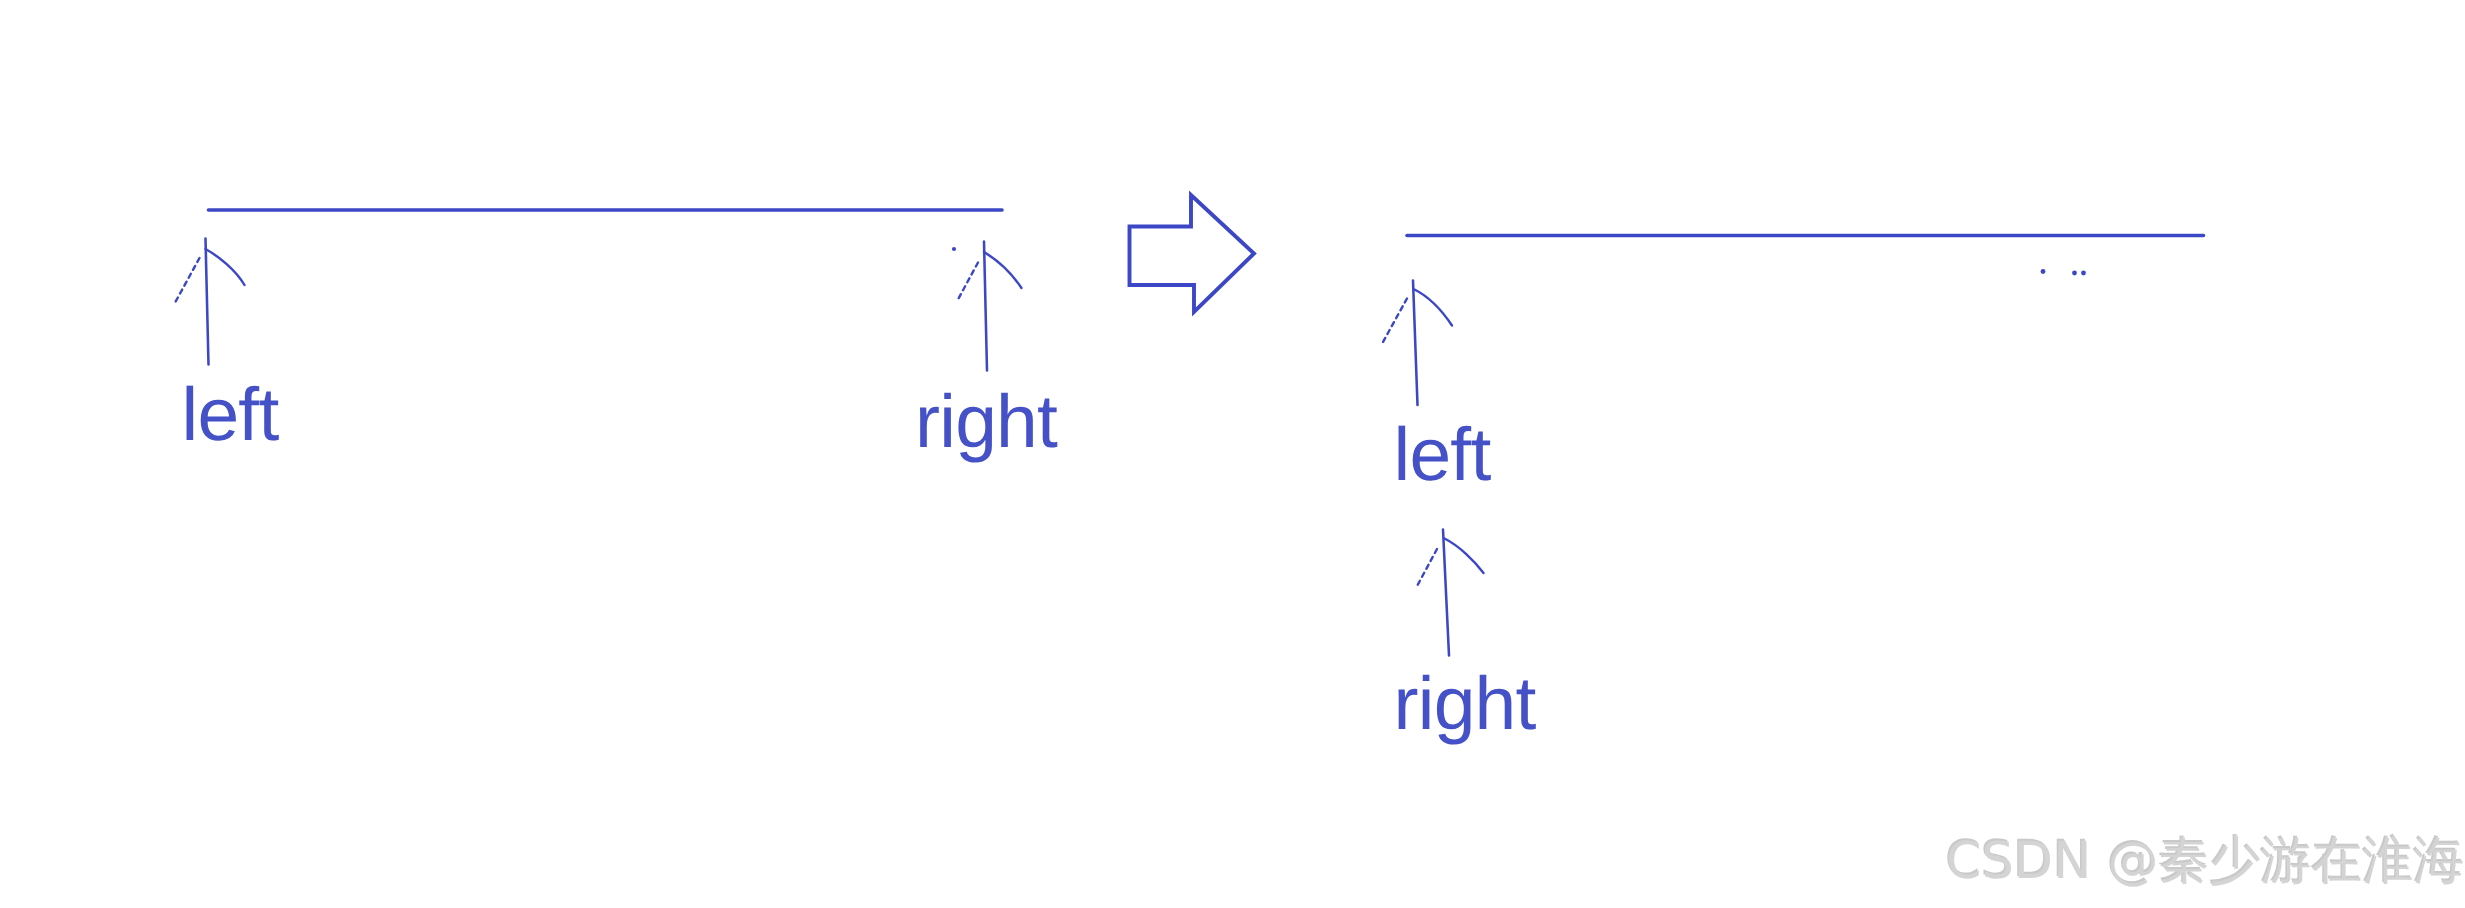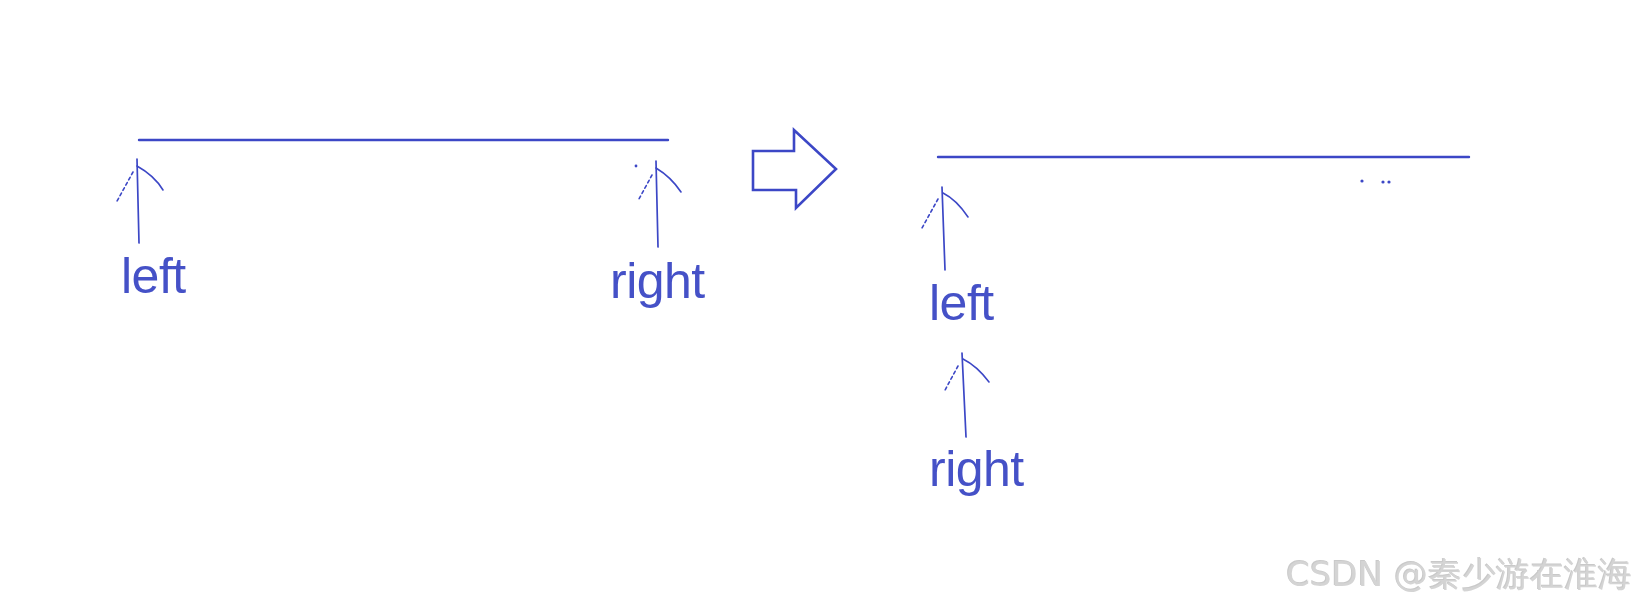--- a/index.html
+++ b/index.html
@@ -36,21 +36,21 @@
     position: absolute;
     line-height: 1;
     font-size: 50px;
     letter-spacing: -0.5px;
     color: var(--ink-text, #4551c7);
     white-space: nowrap;
   }
   .watermark {
     position: absolute;
     top: 557px;
-    right: 11px;
+    right: 0px;
     line-height: 1;
     font-size: 34px;
     color: var(--wm, #d4d4d4);
     text-shadow: -1px -1px 0 #c9c9c9, 1px 1px 0 #ffffff;
     white-space: nowrap;
     font-family: "DejaVu Sans", "Liberation Sans", sans-serif;
   }
 </style>
 </head>
 <body>

